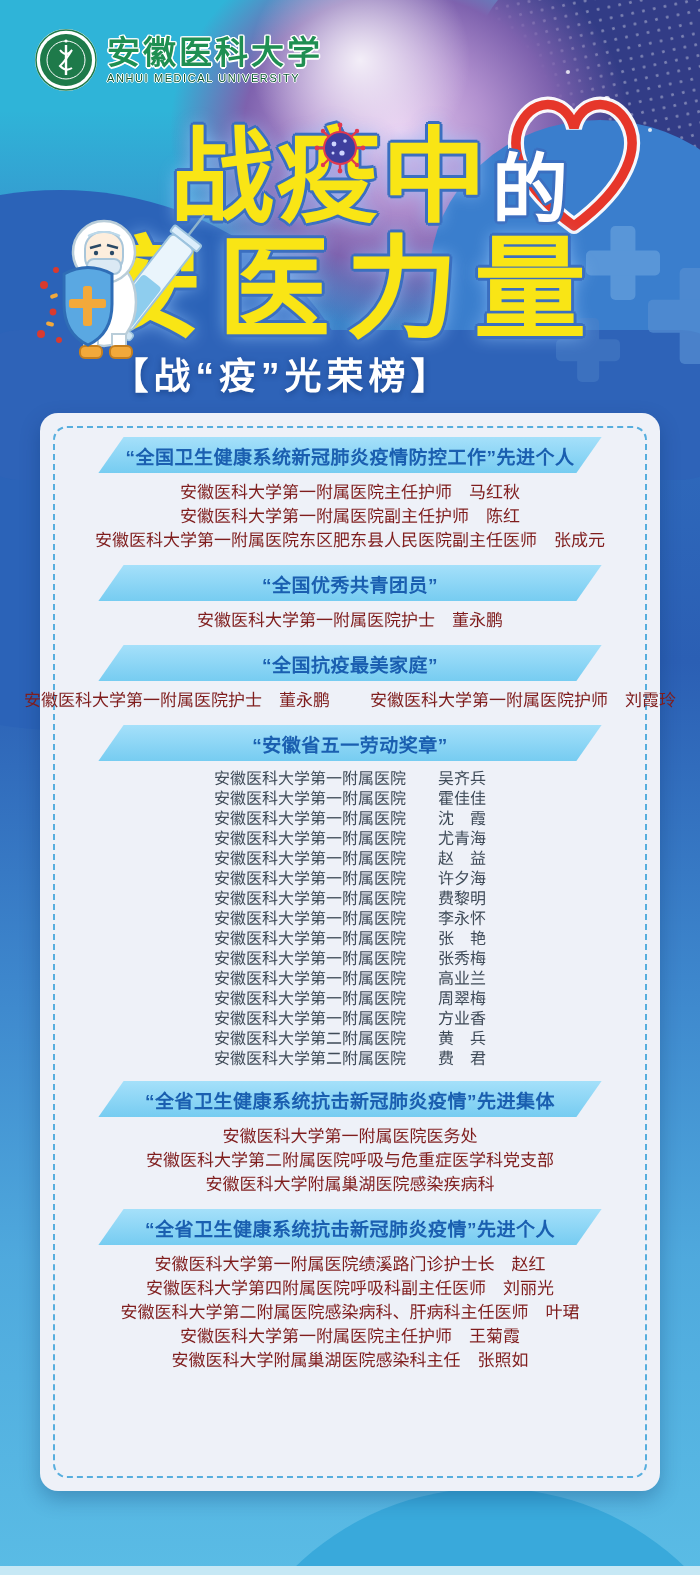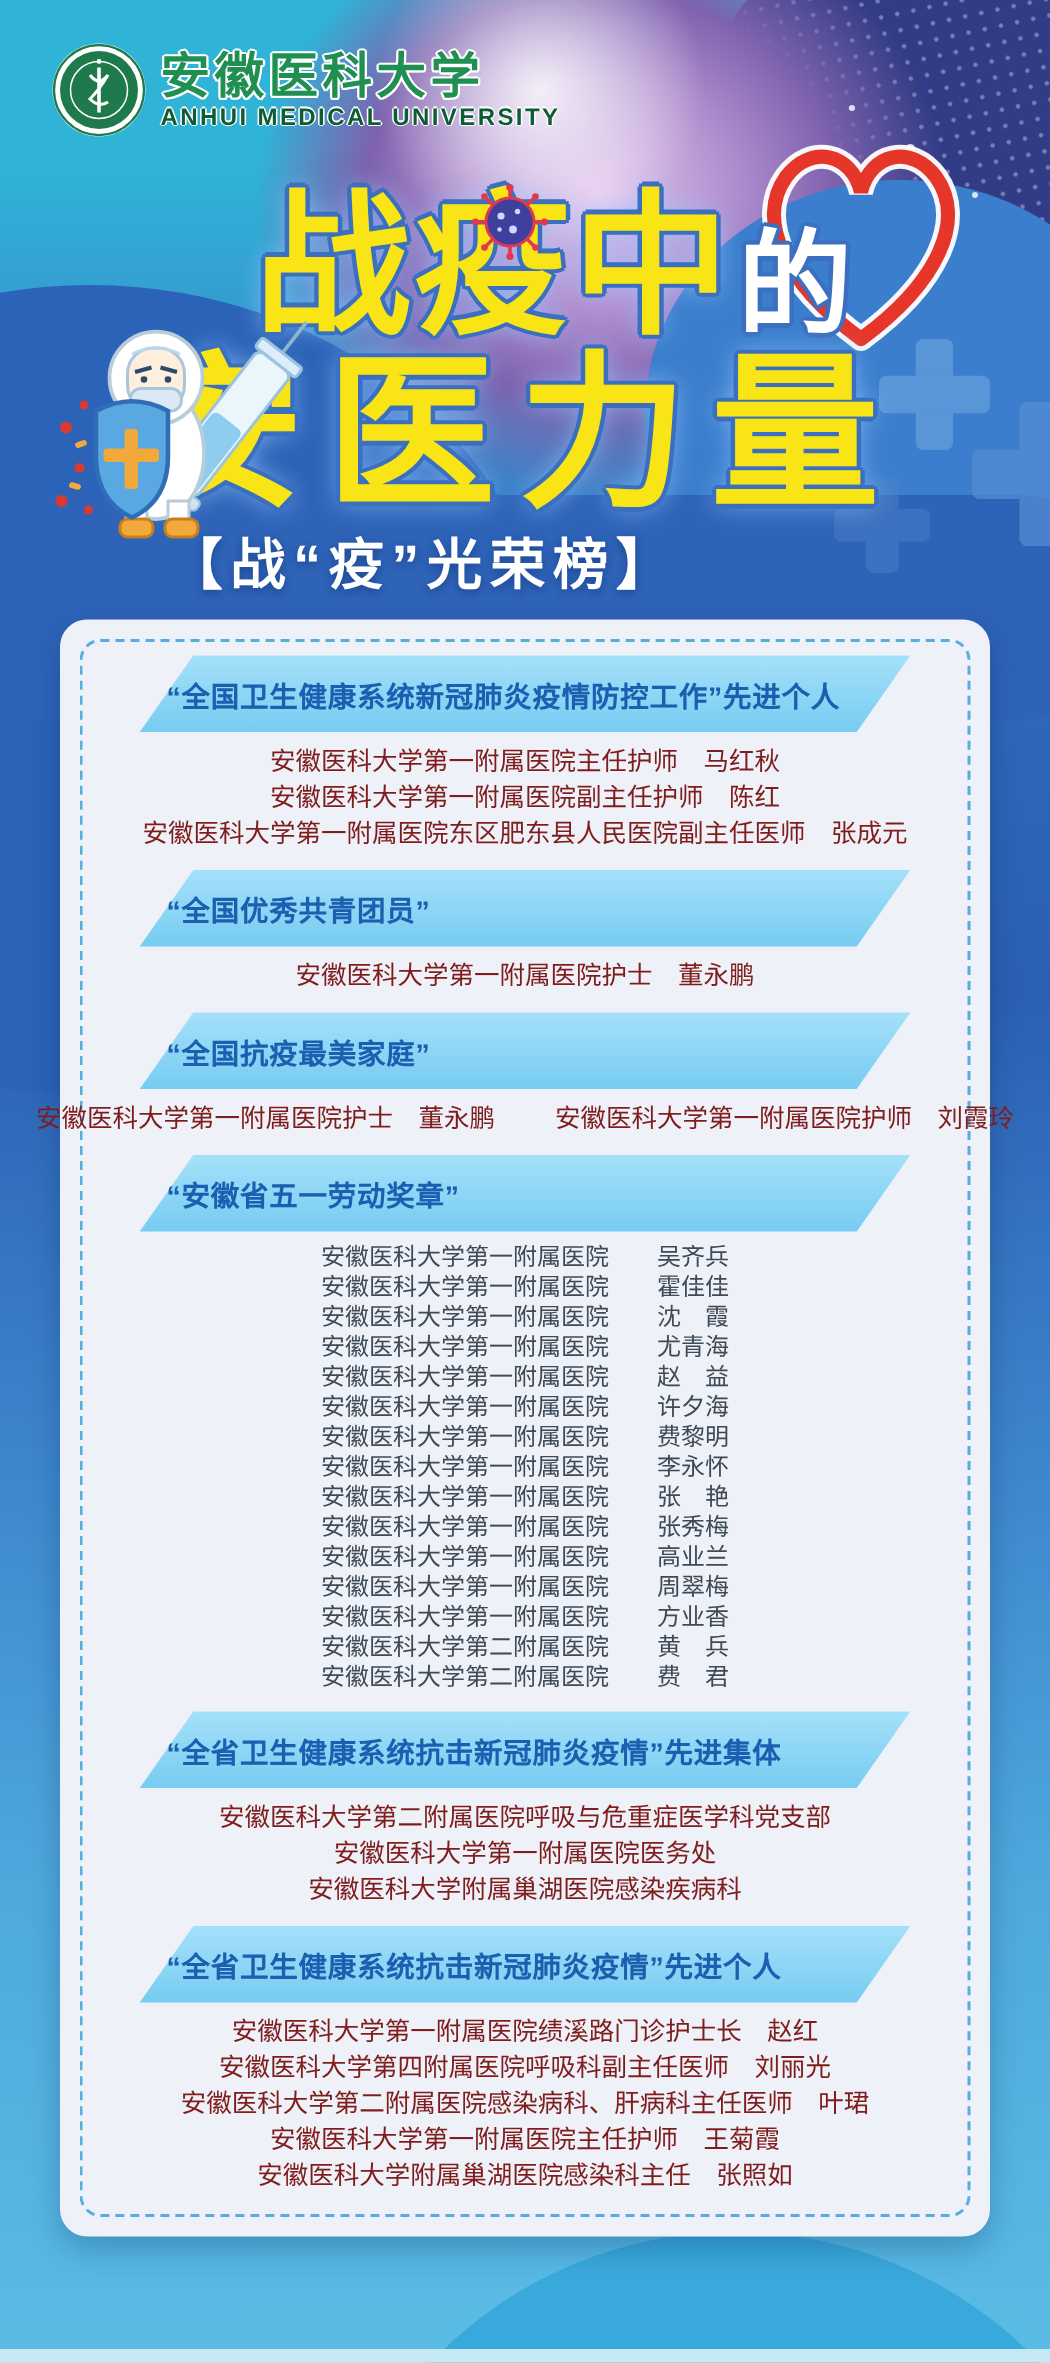--- a/index.html
+++ b/index.html
@@ -37,21 +37,21 @@
   .plus1{left:586px;top:226px;width:74px;height:74px;color:#5d99da;opacity:.9;}
   .plus2{left:648px;top:268px;width:96px;height:96px;color:#568fd2;opacity:.7;}
   .plus3{left:556px;top:318px;width:64px;height:64px;color:#4e82c8;opacity:.45;}
   .dot{position:absolute;border-radius:50%;background:#fff;z-index:3;opacity:.8;}
   
   .logo-row{position:absolute;left:34px;top:28px;display:flex;align-items:center;gap:9px;z-index:5;}
   .logo-text{display:flex;flex-direction:column;line-height:1;}
   .univ-cn{font-family:"DejaVu Serif","Liberation Serif",serif;font-weight:bold;font-size:33px;
     letter-spacing:3px;color:#1f8f52;
     text-shadow:1.5px 0 #fff,-1.5px 0 #fff,0 1.5px #fff,0 -1.5px #fff,1px 1px #fff,-1px 1px #fff,1px -1px #fff,-1px -1px #fff;}
-  .univ-en{margin-top:4px;font-size:16px;font-weight:bold;letter-spacing:1.6px;color:#0f5c34;
+  .univ-en{margin-top:4px;font-size:11px;font-weight:normal;letter-spacing:1.6px;color:#0f5c34;
     text-shadow:1px 0 #fff,-1px 0 #fff,0 1px #fff,0 -1px #fff;}
   
   .yellow-title{position:absolute;z-index:5;font-weight:900;color:#f9e515;white-space:nowrap;
     font-family:"DejaVu Sans","Liberation Sans",sans-serif;
     text-shadow:3px 0 0 #3b6fc0,-3px 0 0 #3b6fc0,0 3px 0 #3b6fc0,0 -3px 0 #3b6fc0,
       2px 2px 0 #3b6fc0,-2px 2px 0 #3b6fc0,2px -2px 0 #3b6fc0,-2px -2px 0 #3b6fc0,
       0 0 18px rgba(150,200,255,.85);}
   .title-line1{left:170px;top:92px;font-size:104px;letter-spacing:2px;}
   .title-line2{left:90px;top:198px;font-size:112px;letter-spacing:16px;}
   .title-de{position:absolute;left:492px;top:128px;z-index:5;font-weight:900;font-size:76px;color:#fff;
@@ -62,21 +62,21 @@
   .subtitle{position:absolute;left:0;top:346px;width:564px;text-align:center;z-index:5;
     color:#ffffff;font-size:37px;font-weight:800;letter-spacing:5px;
     text-shadow:0 2px 6px rgba(0,30,80,.4);}
   .mascot{position:absolute;left:26px;top:182px;z-index:6;}
   
   .panel{position:absolute;left:40px;top:413px;width:620px;height:1078px;z-index:6;
     background:#eef1f8;border-radius:18px;box-shadow:0 8px 20px rgba(0,40,90,.28);}
   .panel-border{position:absolute;inset:13px;border:2px dashed #57aede;border-radius:14px;pointer-events:none;}
   .panel-content{position:absolute;inset:24px;display:flex;flex-direction:column;align-items:center;
     padding-top:0;}
-  .band{position:relative;width:478px;height:51px;display:flex;align-items:center;
+  .band{position:relative;width:478px;height:36px;display:flex;align-items:center;justify-content:center;
     flex:0 0 auto;}
   .band::before{content:"";position:absolute;inset:0;transform:skewX(-35deg);
     background:linear-gradient(180deg,#a5e0fa 0%,#76ccf1 100%);}
   .band-label{position:relative;color:#1a5fb0;font-weight:bold;font-size:19px;letter-spacing:.5px;
     white-space:nowrap;}
   .sec{display:flex;flex-direction:column;align-items:center;width:100%;}
   .sec + .sec{margin-top:12px;}
   .entries{display:flex;flex-direction:column;align-items:center;margin:8px 0 0;
     color:#7f1d1d;font-size:17px;line-height:24px;}
   .entries.row{flex-direction:row;gap:40px;}
@@ -322,22 +322,22 @@
             </div>
           </div>
       </div>
 
       <div class="sec">
         <div class="band">
           <span class="band-label">“全省卫生健康系统抗击新冠肺炎疫情”先进集体</span>
         </div>
         <div class="entries">
 
-        <span class="entry">安徽医科大学第二附属医院呼吸与危重症医学科党支部</span>
-            <span class="entry">安徽医科大学第一附属医院医务处</span>
+        <span class="entry">安徽医科大学第一附属医院医务处</span>
+            <span class="entry">安徽医科大学第二附属医院呼吸与危重症医学科党支部</span>
             <span class="entry">安徽医科大学附属巢湖医院感染疾病科</span>
           </div>
       </div>
 
       <div class="sec">
         <div class="band">
           <span class="band-label">“全省卫生健康系统抗击新冠肺炎疫情”先进个人</span>
         </div>
         <div class="entries">
 

